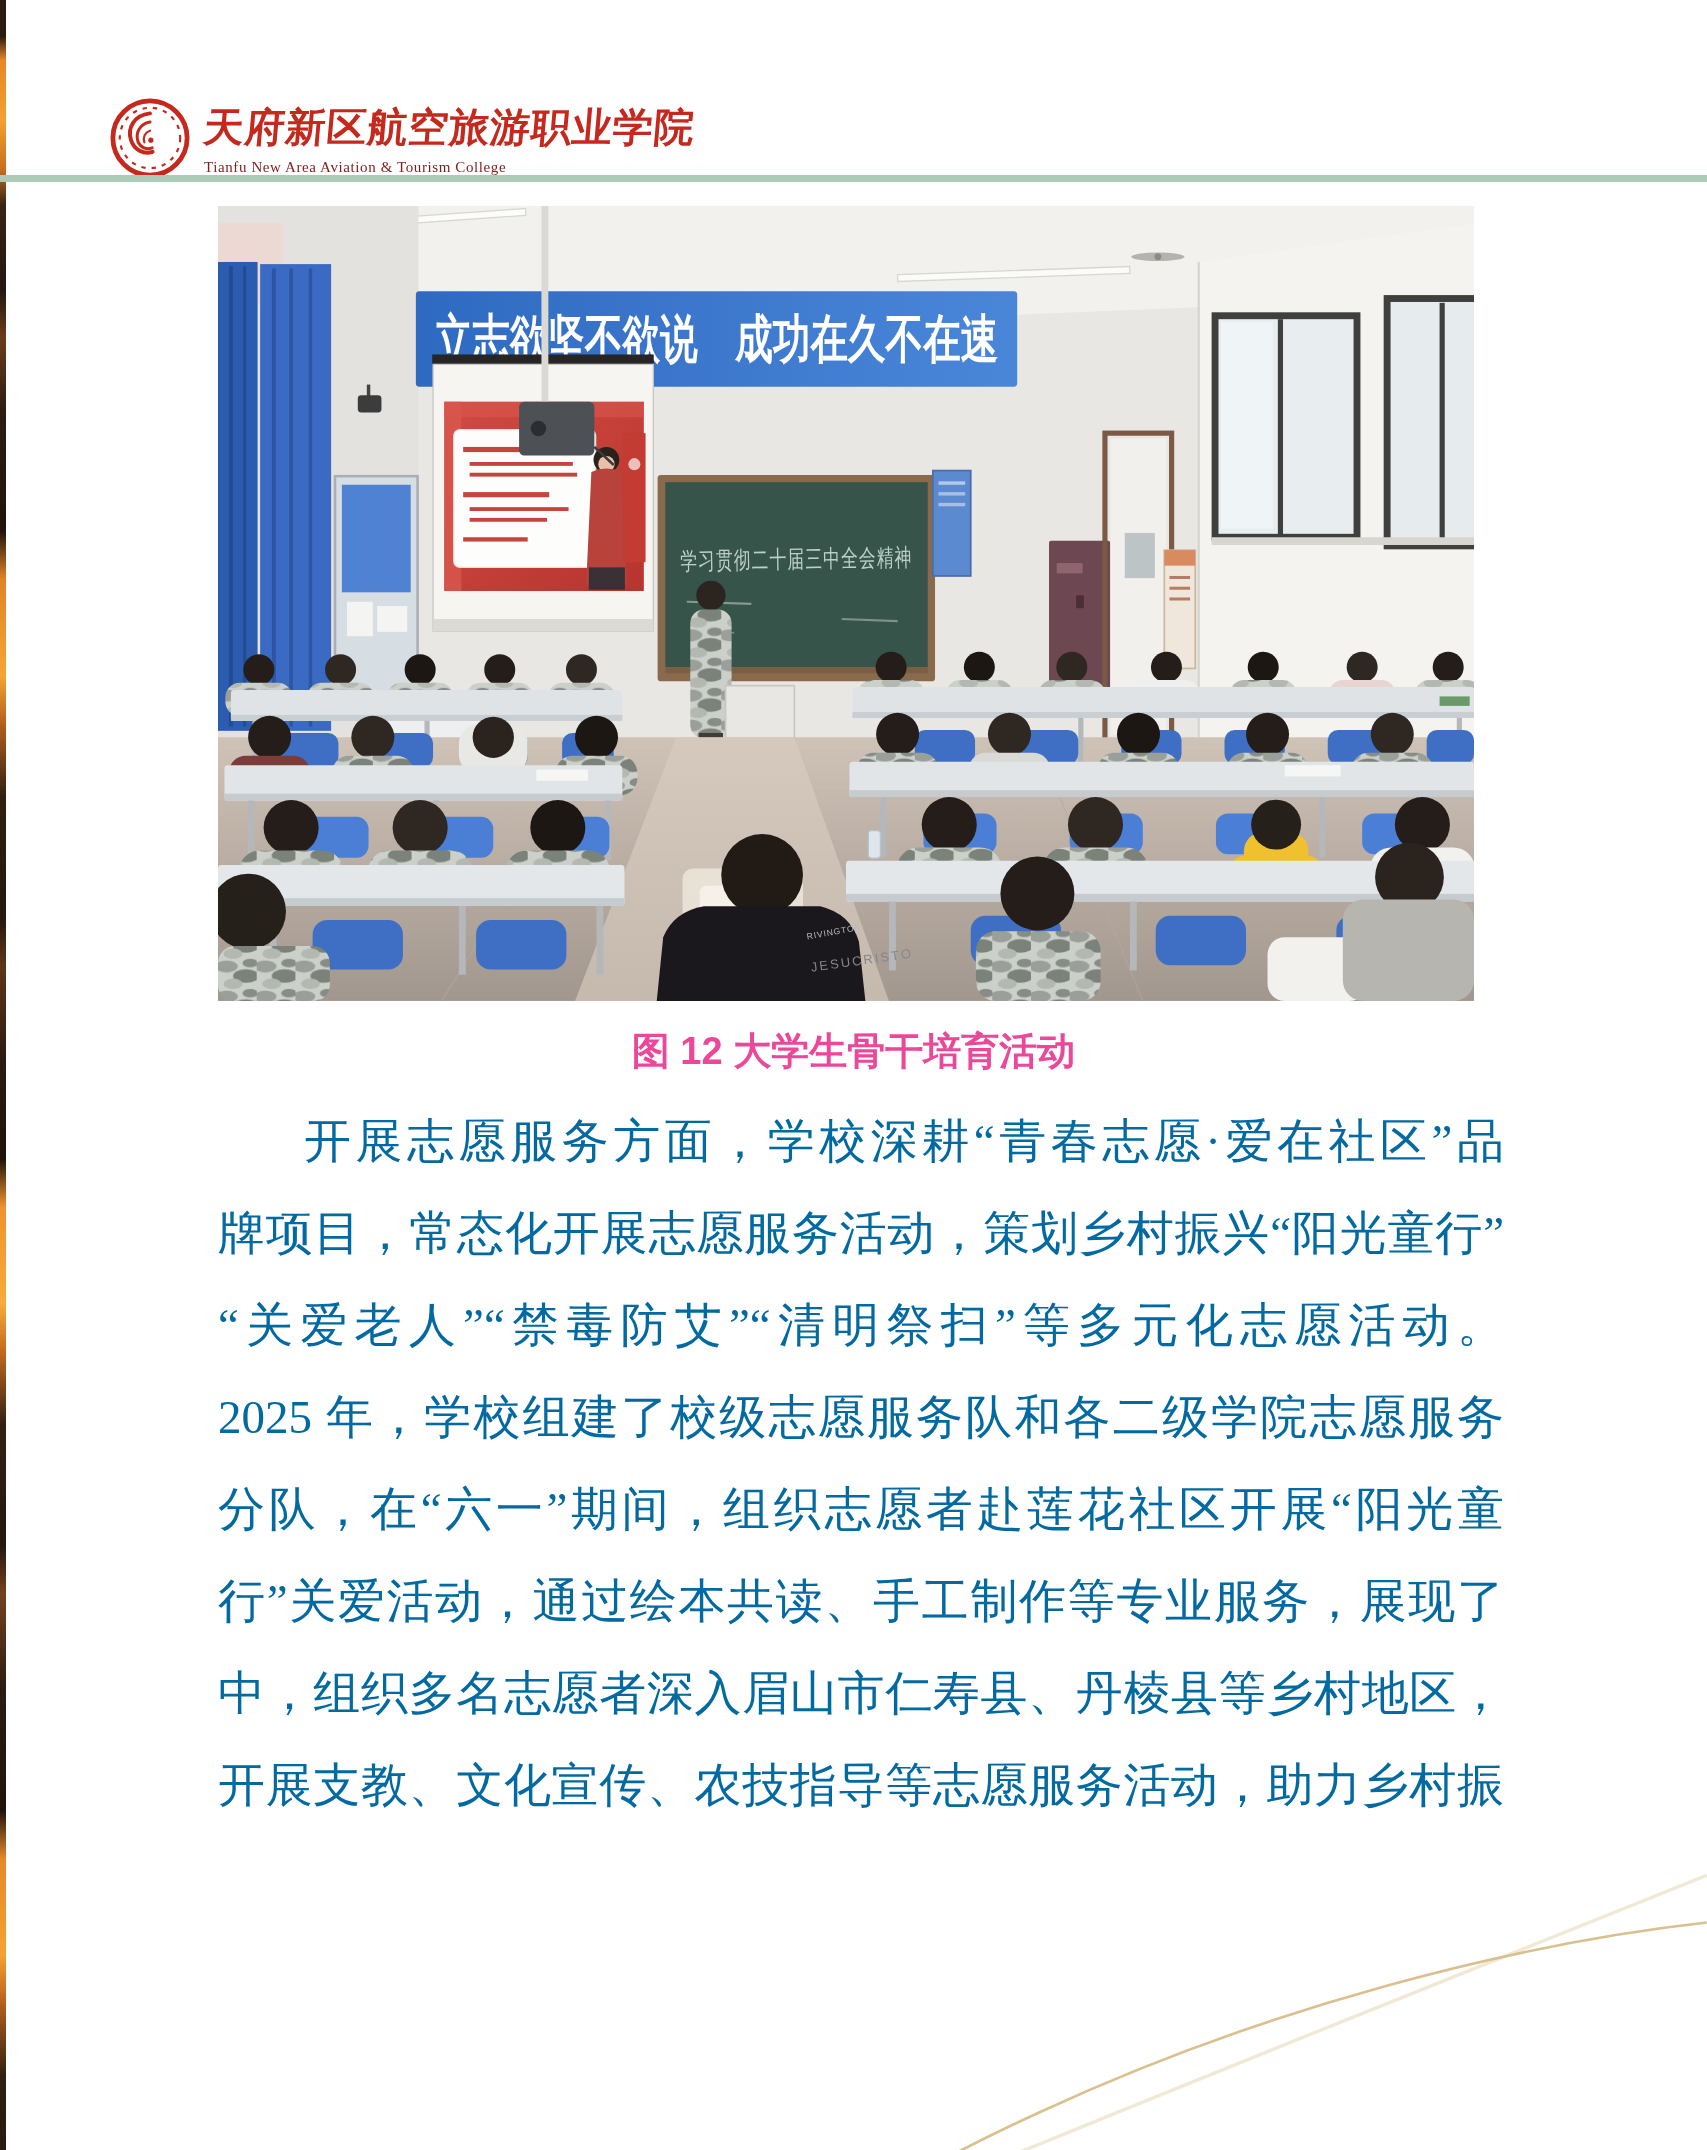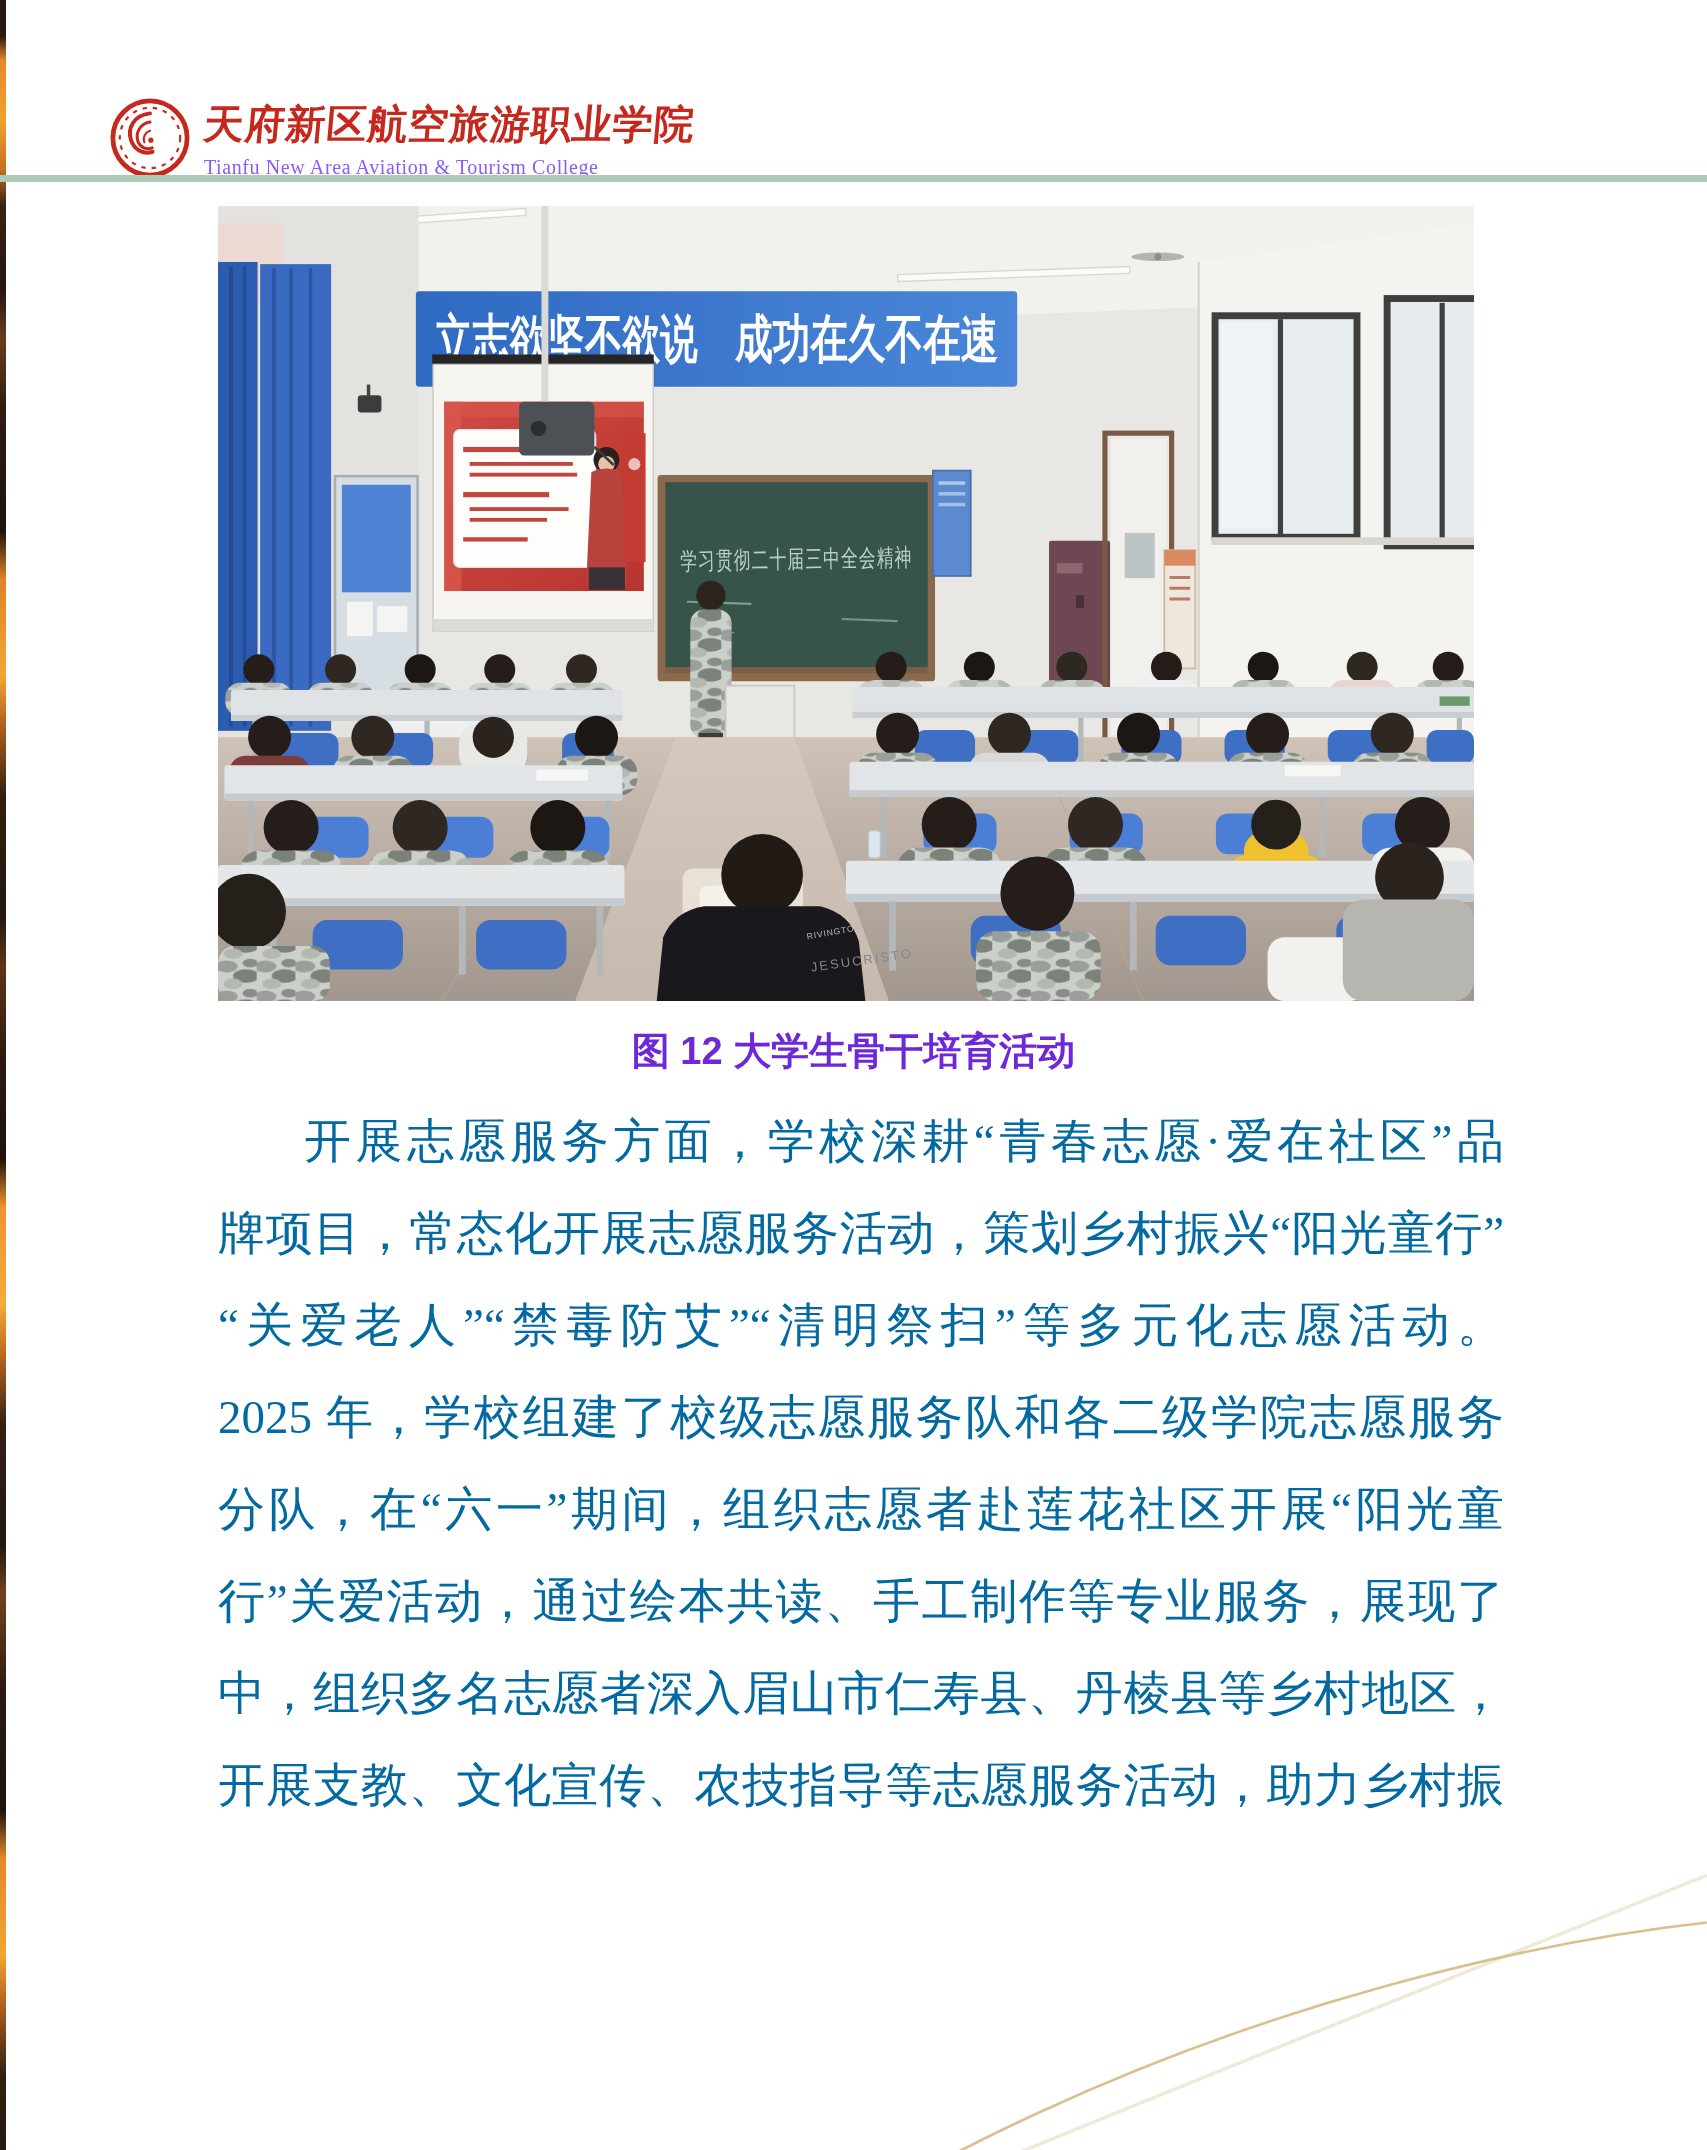--- a/index.html
+++ b/index.html
@@ -25,37 +25,37 @@
   }
   .header-logo{
     position:absolute;left:109px;top:97px;
     display:flex;align-items:center;gap:13px;z-index:2;
   }
   .logo-text .cn{
     font-size:40px;font-weight:bold;color:#c5281c;
     letter-spacing:0.9px;transform:skewX(-5deg);white-space:nowrap;
   }
   .logo-text .en{
-    font-size:20px;color:#8b5cf6;letter-spacing:0.6px;margin-top:3.4px;white-space:nowrap;
+    font-size:15px;color:#7f1d1d;letter-spacing:0.6px;margin-top:3.4px;white-space:nowrap;
   }
   .report-title{
     position:absolute;right:197px;top:124px;
     font-size:40px;font-weight:bold;color:#000;white-space:nowrap;z-index:2;
   }
   .green-rule{
     position:absolute;left:0;top:175px;width:100%;height:6.9px;
     background:#aecab9;z-index:2;
   }
   .photo-figure{
     position:absolute;left:218px;top:206px;width:1160px;height:795px;z-index:2;
   }
   .caption{
     position:absolute;left:0;top:1026px;width:100%;
     text-align:center;font-family:"Liberation Sans","DejaVu Sans",sans-serif;
-    font-weight:bold;font-size:38px;color:#6d28d9;z-index:2;
+    font-weight:bold;font-size:38px;color:#ec4899;z-index:2;
   }
   .body-text{
     position:absolute;left:218px;top:1095px;width:1286px;
     font-size:47px;color:#0369a1;z-index:2;
   }
   .body-line{
     height:92px;line-height:92px;
     text-align:justify;text-align-last:justify;
     text-justify:inter-character;white-space:nowrap;
   }

